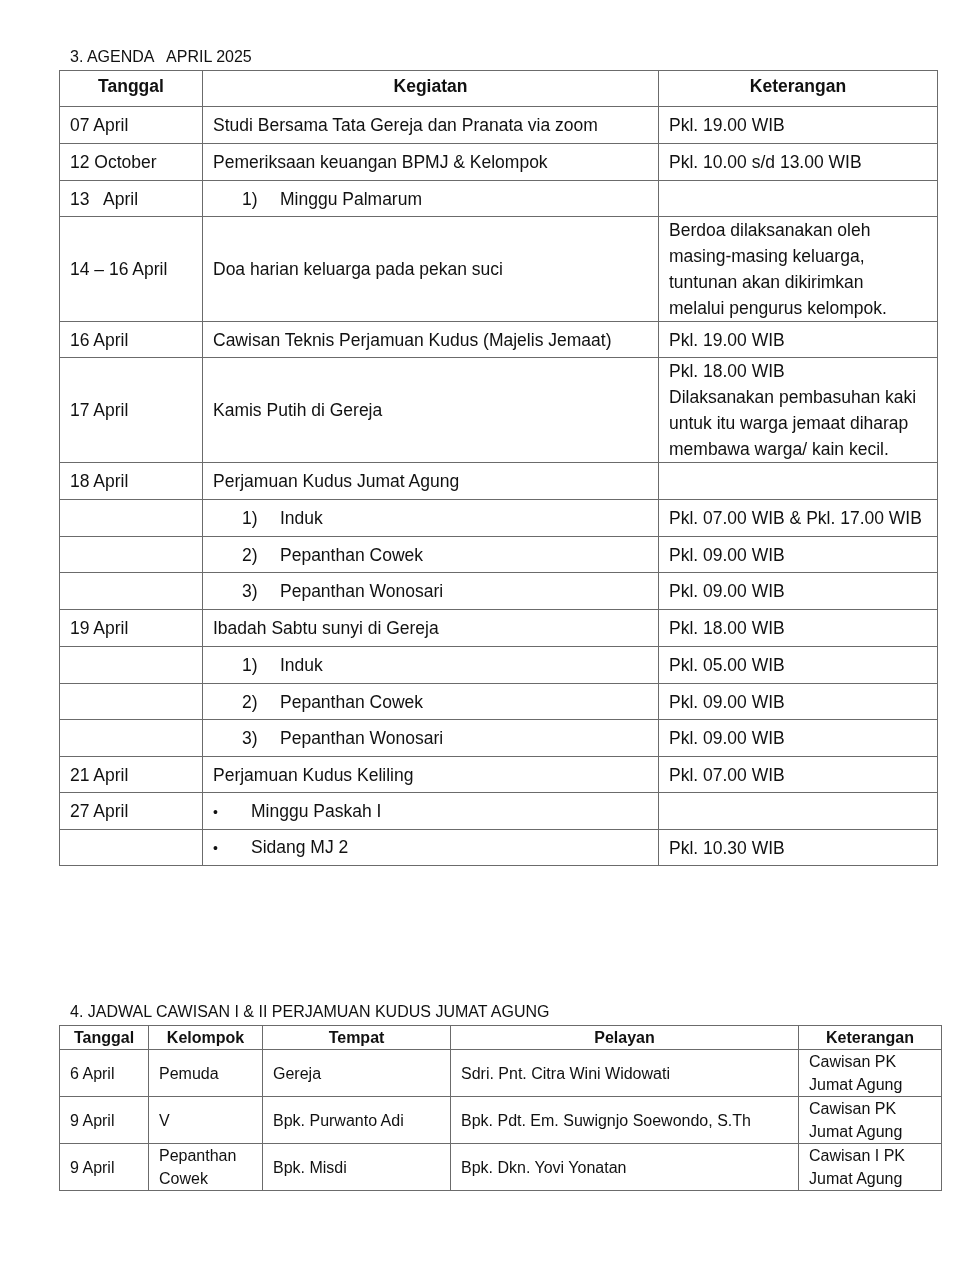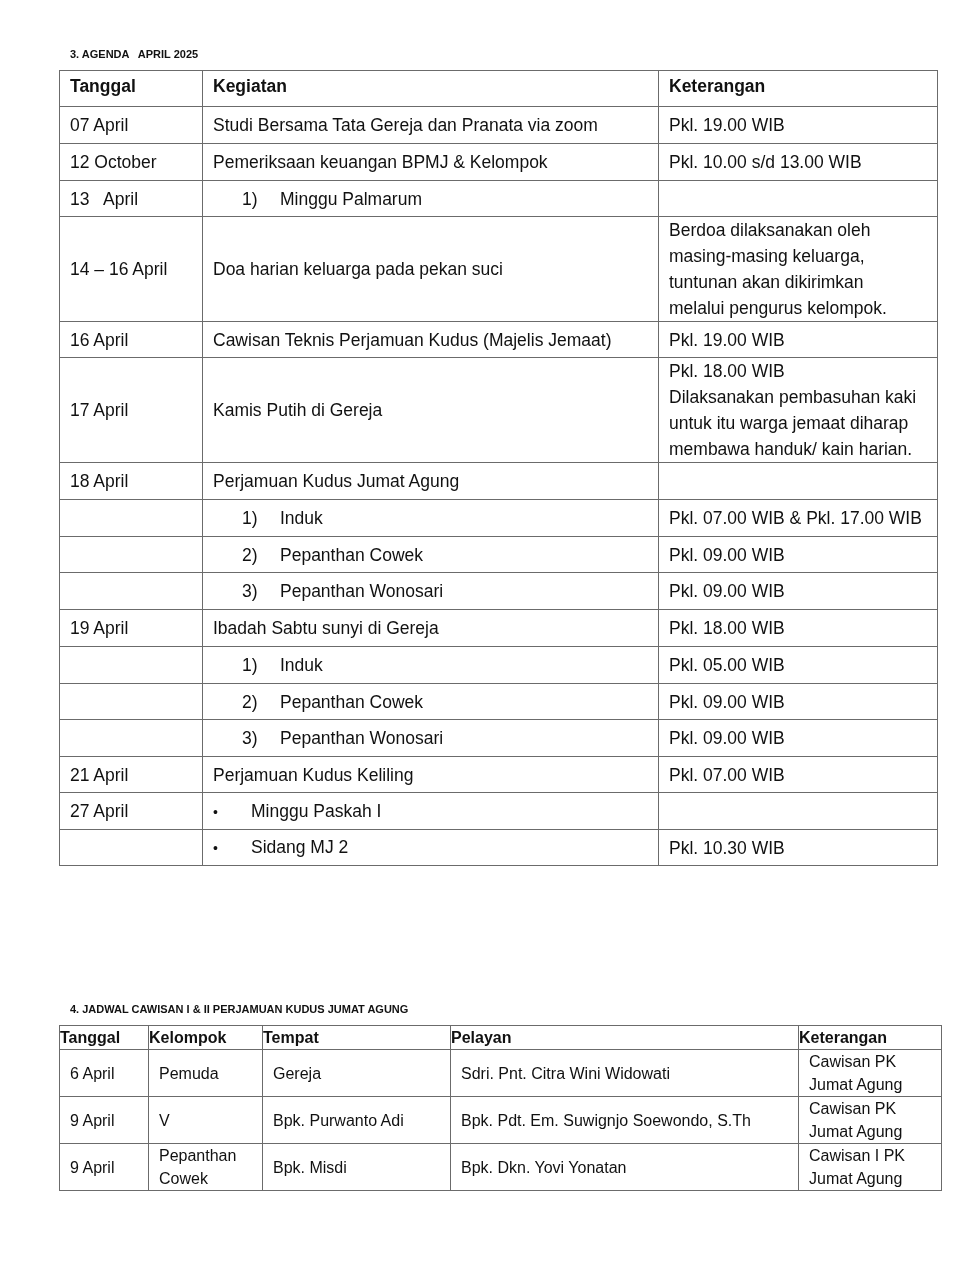--- a/index.html
+++ b/index.html
@@ -2,29 +2,29 @@
 <html><head>
 <meta charset="utf-8">
 <style>
   html, body { margin: 0; padding: 0; background: #ffffff; }
   body {
     width: 975px; height: 1275px; position: relative; overflow: hidden;
     font-family: "Liberation Sans", "DejaVu Sans", sans-serif;
     color: #111;
   }
   .sec-title {
-    position: absolute; font-weight: bold; font-size: 11px; letter-spacing: 0;
+    position: absolute; font-weight: normal; font-size: 16px; letter-spacing: 0;
     white-space: pre;
   }
   table { border-collapse: collapse; position: absolute; table-layout: fixed; }
   td, th {
     border: 1.5px solid #6b6b6b; font-size: 17.5px; padding: 0 10px;
     vertical-align: middle; line-height: 26px; font-weight: normal;
   }
-  th { font-weight: bold; text-align: left; vertical-align: top; padding-top: 2px; }
+  th { font-weight: bold; text-align: center; vertical-align: top; padding-top: 2px; }
   .num { display: inline-block; width: 38px; }
   .ind-num { padding-left: 39px; }
   .bullet { display: inline-block; width: 38px; font-size: 14px; }
   .t2 td, .t2 th { font-size: 16px; line-height: 23px; padding: 0 10px; }
   .t2 th { padding: 0; }
   .center { text-align: left; }
 </style>
 </head>
 <body>
 
@@ -72,21 +72,21 @@
     <td>Cawisan Teknis Perjamuan Kudus (Majelis Jemaat)</td>
     <td>Pkl. 19.00 WIB</td>
   </tr>
   <tr style="height:103px">
     <td>17 April</td>
     <td>Kamis Putih di Gereja</td>
     <td style="white-space:nowrap;padding-right:0">
       <div>Pkl. 18.00 WIB</div>
       <div>Dilaksanakan pembasuhan kaki</div>
       <div>untuk itu warga jemaat diharap</div>
-      <div>membawa handuk/ kain harian.</div>
+      <div>membawa warga/ kain kecil.</div>
     </td>
   </tr>
   <tr style="height:37px">
     <td>18 April</td>
     <td>Perjamuan Kudus Jumat Agung</td>
     <td></td>
   </tr>
   <tr style="height:37px">
     <td></td>
     <td class="ind-num"><span class="num">1)</span><span>Induk</span></td>

